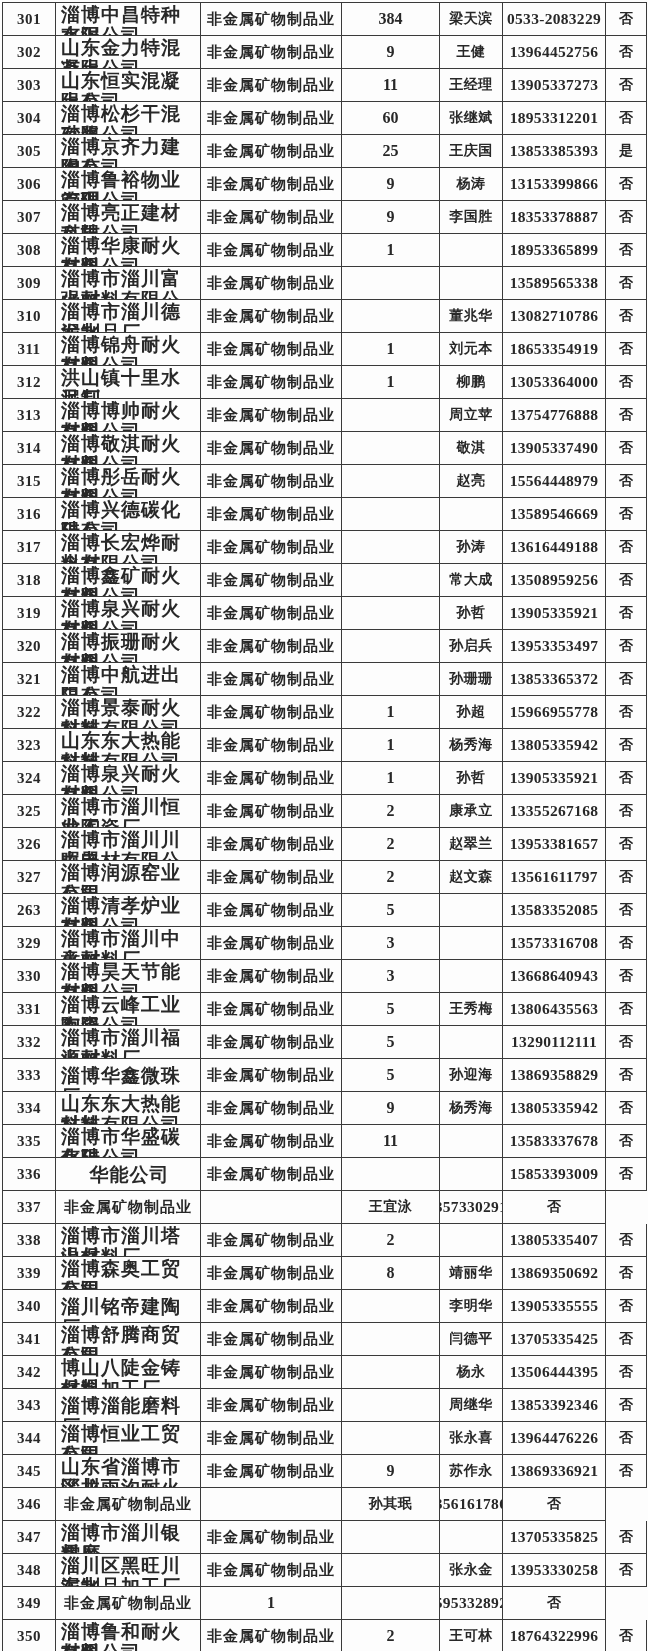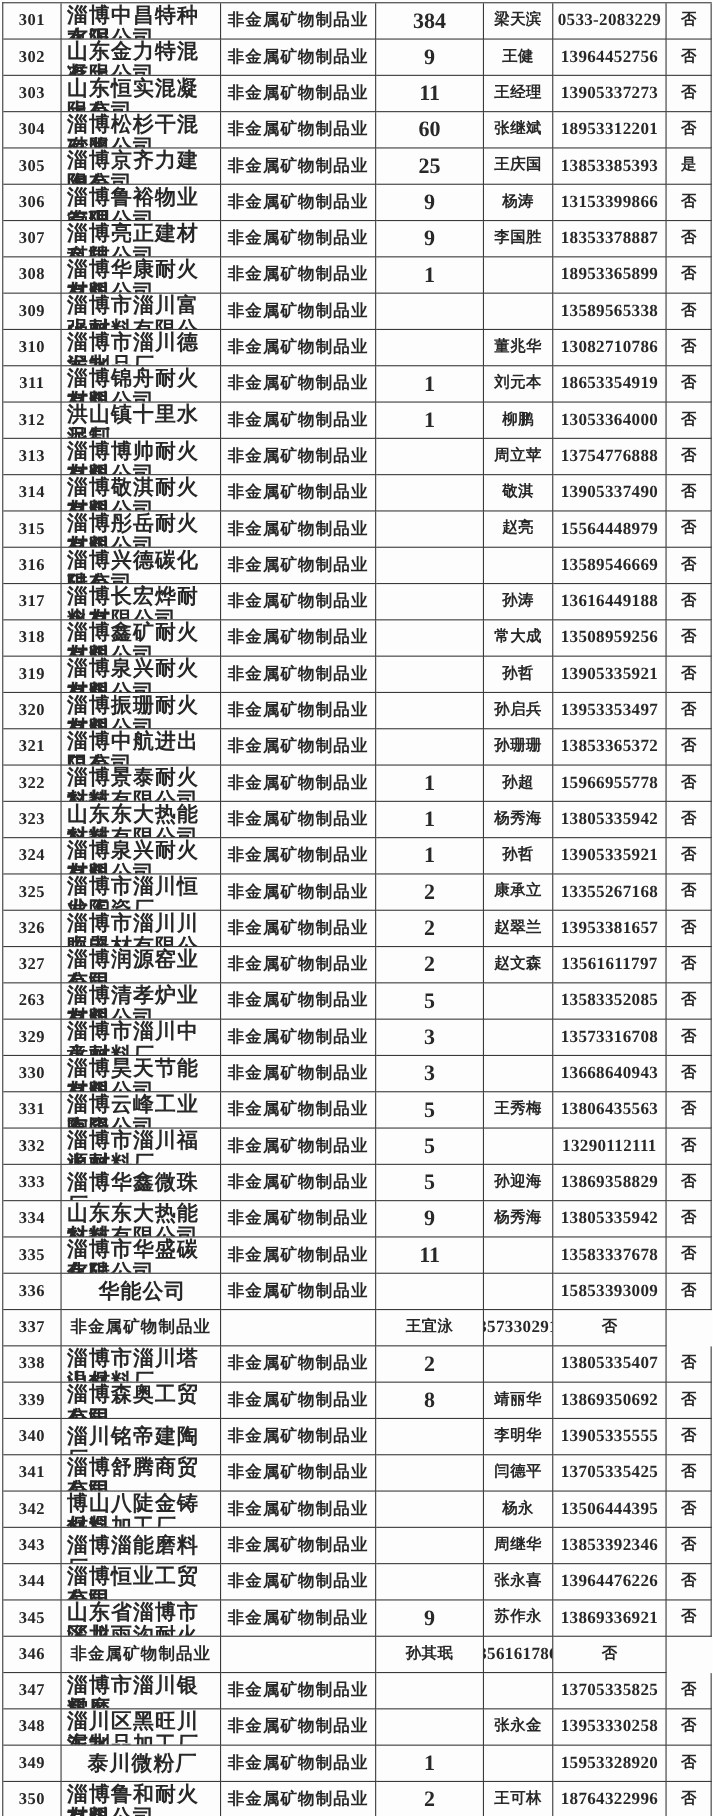--- a/index.html
+++ b/index.html
@@ -44,21 +44,21 @@
     font-size:19px;
     line-height:21px;
     white-space:normal;
   }
   .c-name .nm{height:21px;overflow:visible;letter-spacing:1px;}
   .c-name.single{
     display:flex;align-items:center;justify-content:center;
     padding-top:0;
   }
   .c-ind{font-size:15px;letter-spacing:1px;}
-  .c-cnt{font-size:20px;}
+  .c-cnt{font-size:16px;}
   .c-ct{font-size:14px;letter-spacing:0.5px;}
   .c-ph{font-size:15.5px;letter-spacing:0.3px;}
   .c-fl{font-size:14px;}
 </style>
 </head>
 <body>
 
 <div class="page">
   <div class="table" id="company-table">
   <div class="row">
@@ -672,24 +672,20 @@
     </div>
     <div class="cell c-ind">非金属矿物制品业</div>
     <div class="cell c-cnt"></div>
     <div class="cell c-ct">张永金</div>
     <div class="cell c-ph">13953330258</div>
     <div class="cell c-fl">否</div>
   </div>
 
   <div class="row">
     <div class="cell c-no">349</div>
-    <div class="cell c-name single">
-      <div class="nm l1">泰川微粉厂</div>
-
-    </div>
     <div class="cell c-ind">非金属矿物制品业</div>
     <div class="cell c-cnt">1</div>
     <div class="cell c-ct"></div>
     <div class="cell c-ph">15953328920</div>
     <div class="cell c-fl">否</div>
   </div>
 
   <div class="row">
     <div class="cell c-no">350</div>
     <div class="cell c-name">

